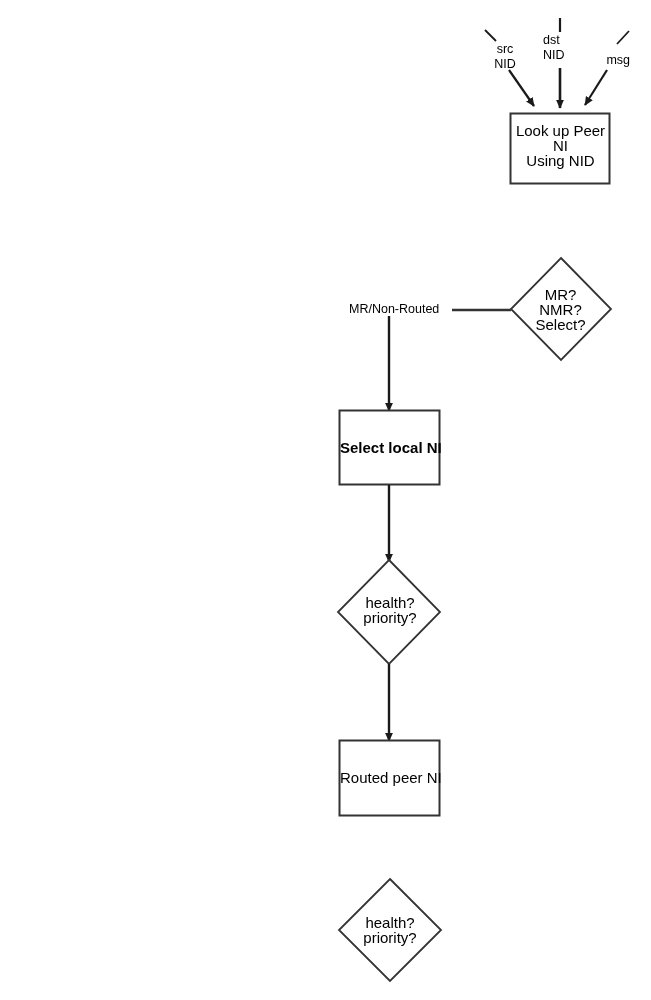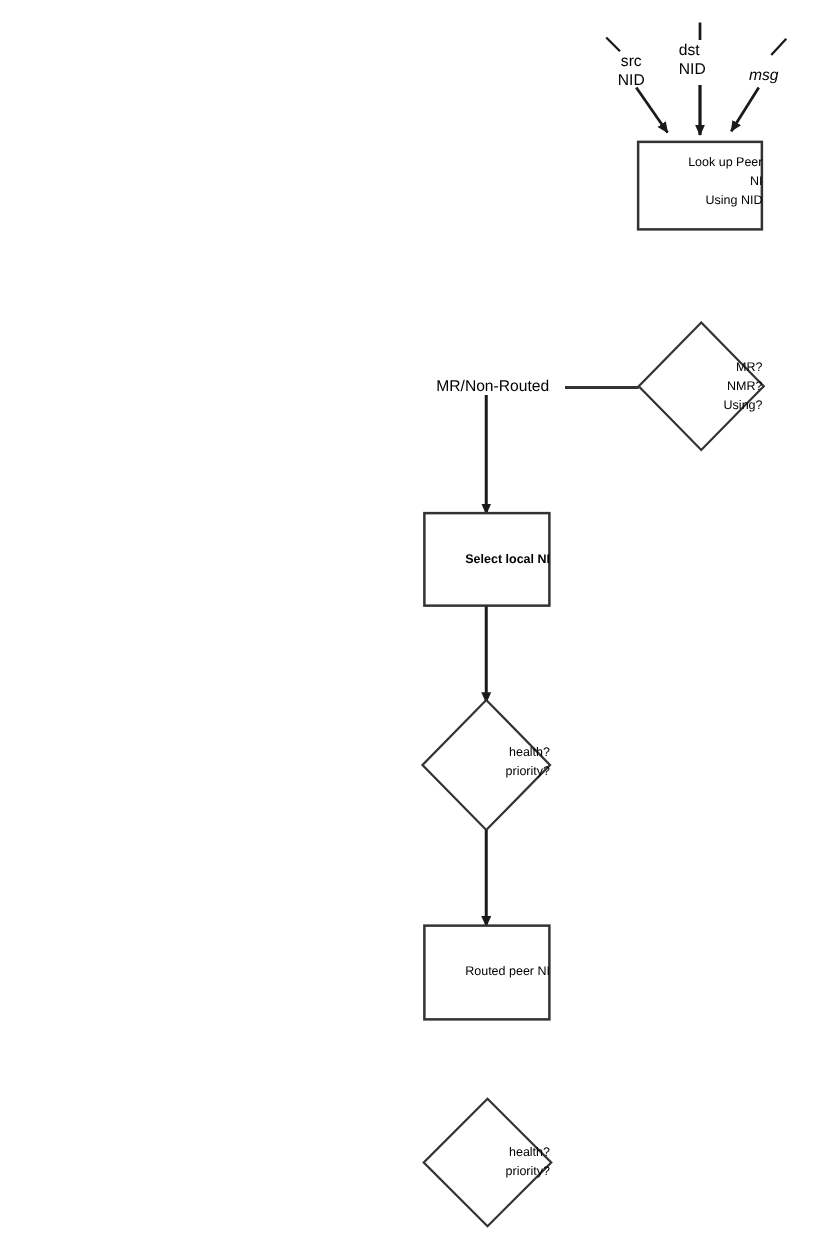--- a/index.html
+++ b/index.html
@@ -21,39 +21,39 @@
     width: 623px;
     height: 1000px;
   }
   .flow-svg {
     position: absolute;
     left: 0;
     top: 0;
   }
   .node-label {
     position: absolute;
-    text-align: right;
+    text-align: center;
     color: #000000;
     font-family: "Liberation Sans", sans-serif;
-    font-size: 10px;
+    font-size: 15px;
     line-height: 15px;
     white-space: pre;
     pointer-events: none;
   }
   .edge-label {
     position: absolute;
     color: #000000;
     font-family: "Liberation Sans", sans-serif;
     font-size: 12.5px;
     line-height: 15px;
     white-space: pre;
   }
   .lbl-src   { left: 487px; top: 42px;  width: 36px; text-align: center; }
   .lbl-dst   { left: 543px; top: 33px;  width: 36px; text-align: left; }
-  .lbl-msg   { left: 592px; top: 53px;  width: 38px; text-align: center; font-style: italic; }
+  .lbl-msg   { left: 592px; top: 53px;  width: 38px; text-align: right; }
   .lbl-mrnr  { left: 349px; top: 302px; }
   .lbl-lookup{ left: 511px; top: 123px; width: 99px; }
   .lbl-mrdia { left: 511px; top: 287px; width: 99px; }
   .lbl-local { left: 340px; top: 440px; width: 100px; font-weight: bold; }
   .lbl-hp1   { left: 340px; top: 595px; width: 100px; }
   .lbl-peer  { left: 340px; top: 770px; width: 100px; }
   .lbl-hp2   { left: 340px; top: 915px; width: 100px; }
 </style>
 </head>
 <body>
@@ -102,21 +102,21 @@
   <div class="edge-label lbl-dst"><span>dst</span><br><span>NID</span></div>
 
   <div class="edge-label lbl-msg">msg</div>
 
   <div class="node-label lbl-lookup">Look up Peer
 NI
 Using NID</div>
 
   <div class="node-label lbl-mrdia">MR?
 NMR?
-Using?</div>
+Select?</div>
 
   <div class="edge-label lbl-mrnr">MR/Non-Routed</div>
 
   <div class="node-label lbl-local">Select local NI</div>
 
   <div class="node-label lbl-hp1">health?
 priority?</div>
 
   <div class="node-label lbl-peer">Routed peer NI</div>
 

